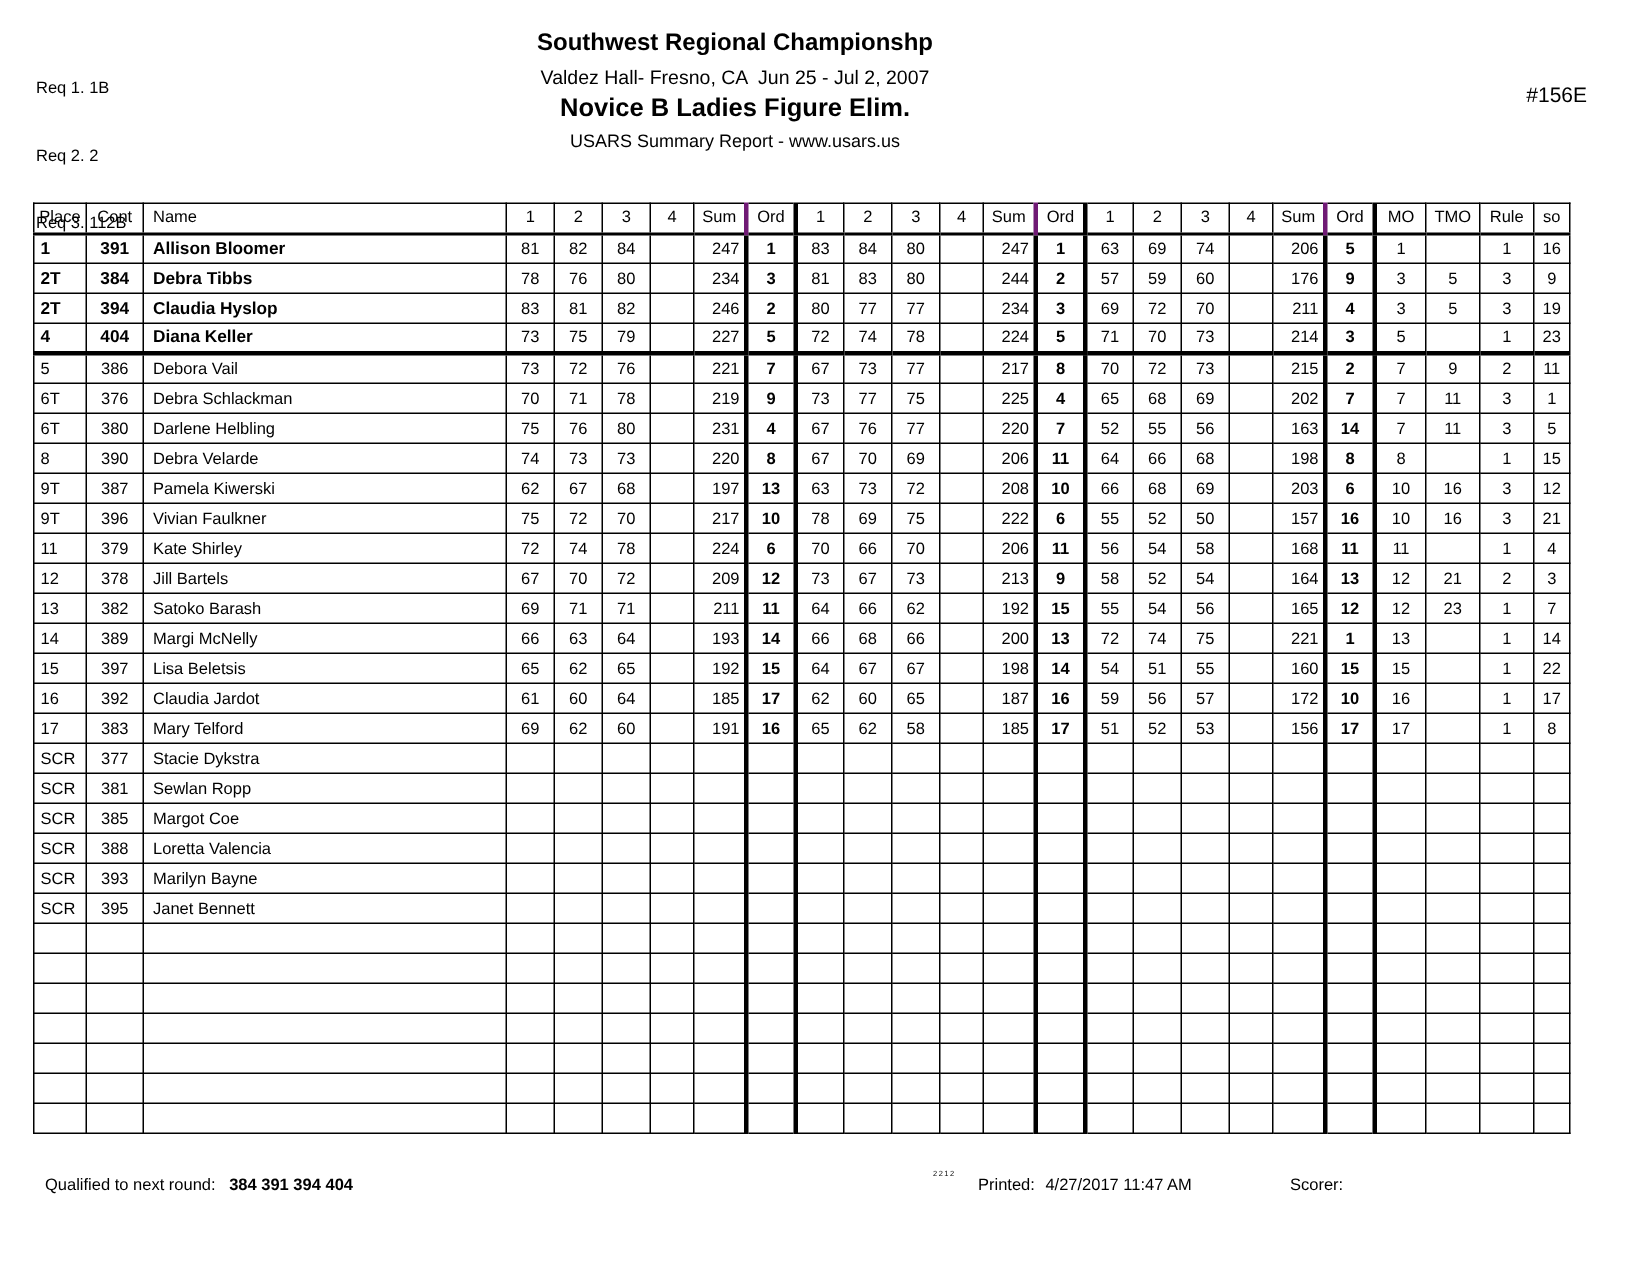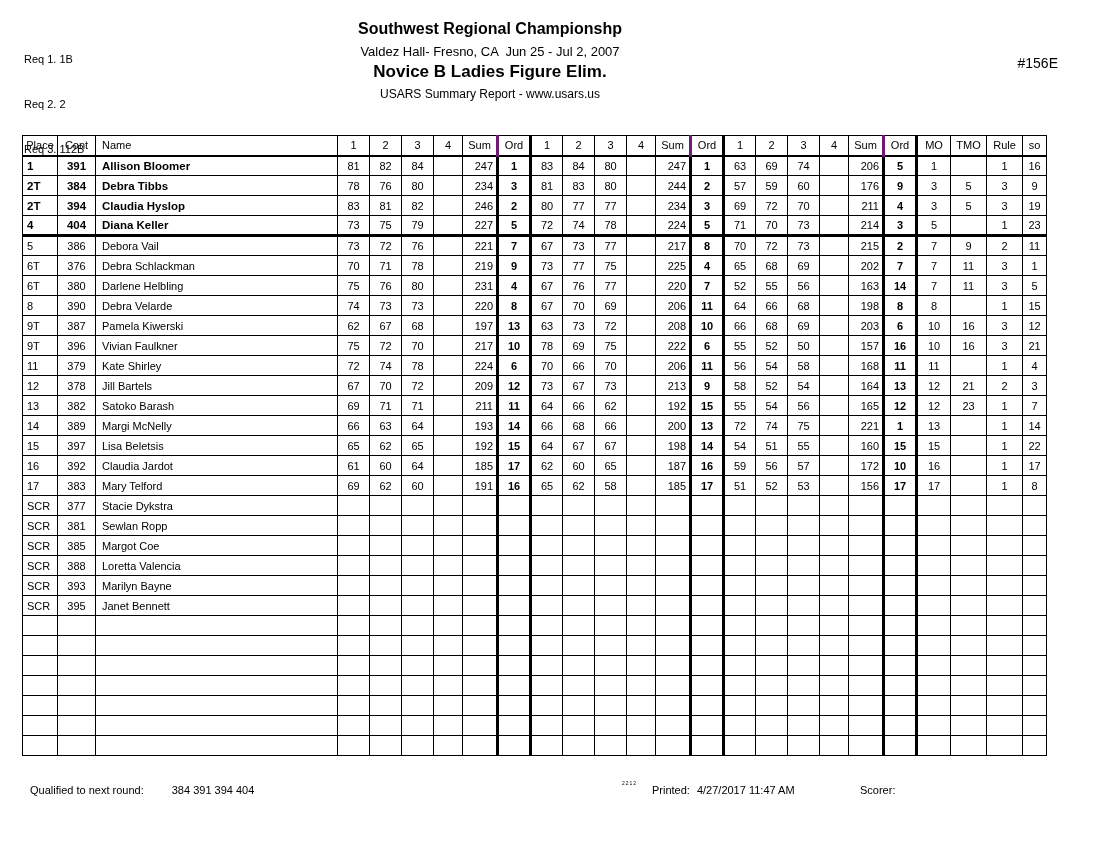--- a/index.html
+++ b/index.html
@@ -36,21 +36,21 @@
   td.c-place { text-align: left; padding-left: 4px; }
   td.c-cont { text-align: center; }
   td.c-name { text-align: left; padding-left: 6px; }
   td.c-sum { text-align: right; padding-right: 3px; }
   td.c-ord { font-weight: bold; border-left: 3px solid #000; border-right: 3px solid #000; }
   tr.qualified td.c-place, tr.qualified td.c-cont, tr.qualified td.c-name { font-weight: bold; font-size: 11.5px; }
   tr.cutoff td { border-bottom: 3px solid #000; }
 
   
   .f-qualified { position: absolute; left: 30px; top: 784px; font-size: 11px; }
-  .f-qualified .nums { margin-left: 28px; }
+  .f-qualified .nums { margin-left: 9px; font-weight: bold; }
   .f-version { position: absolute; left: 622px; top: 780px; font-size: 5px; letter-spacing: 1px; }
   .f-printed { position: absolute; left: 652px; top: 784px; font-size: 11px; }
   .f-printed .val { margin-left: 7px; }
   .f-scorer { position: absolute; left: 860px; top: 784px; font-size: 11px; }
 </style>
 </head>
 <body>
 
 <div class="req-block">
   <div>Req 1. 1B</div>

